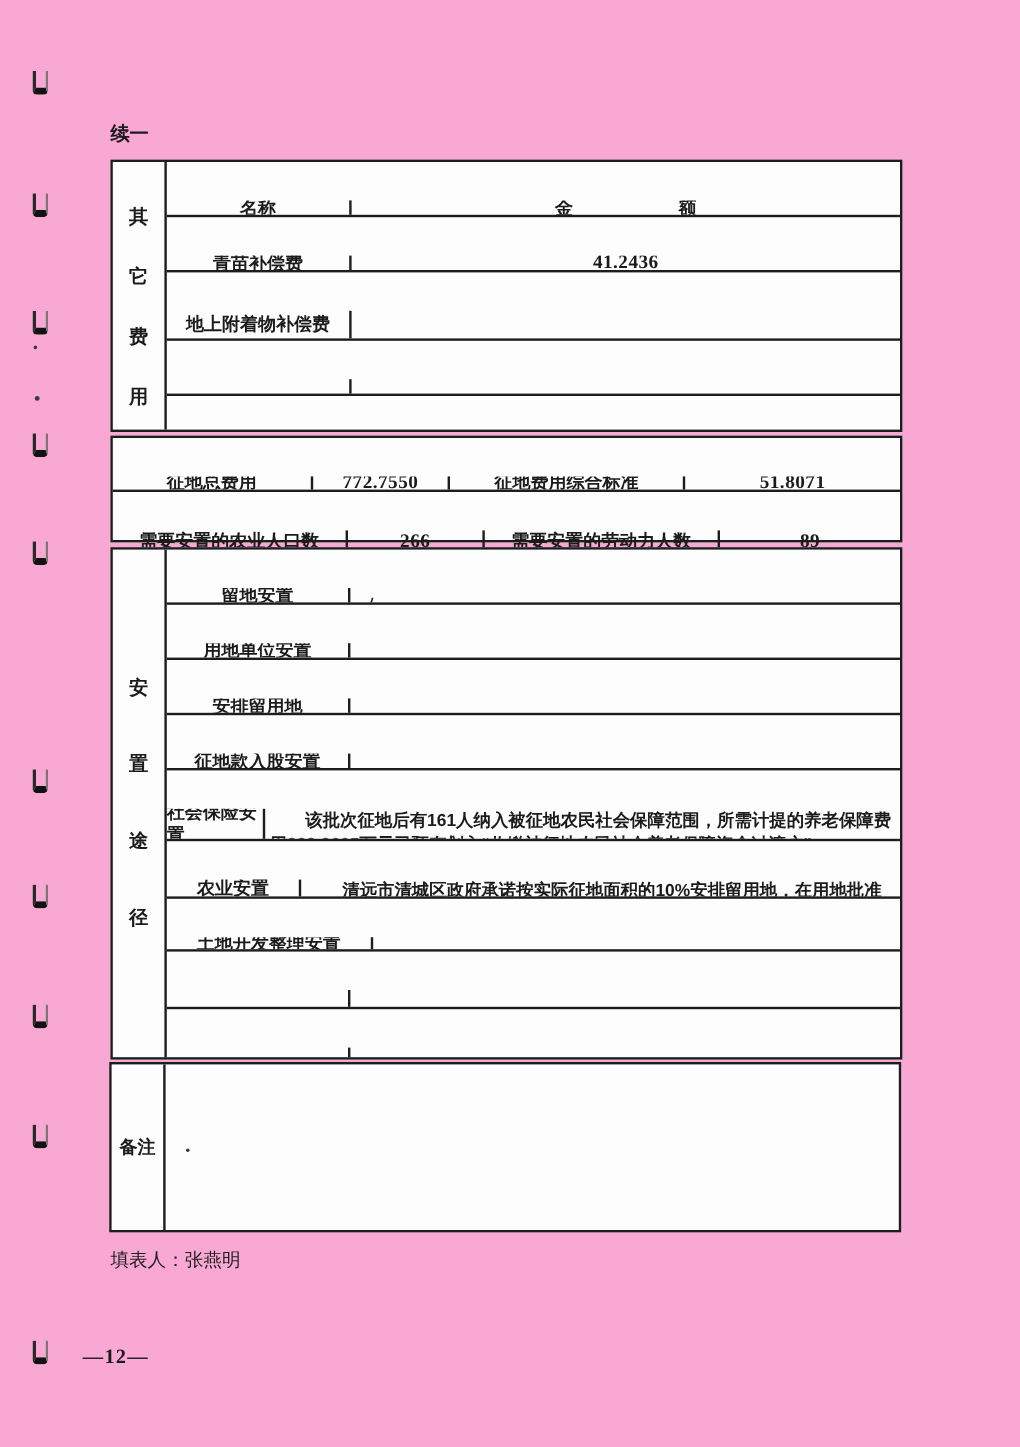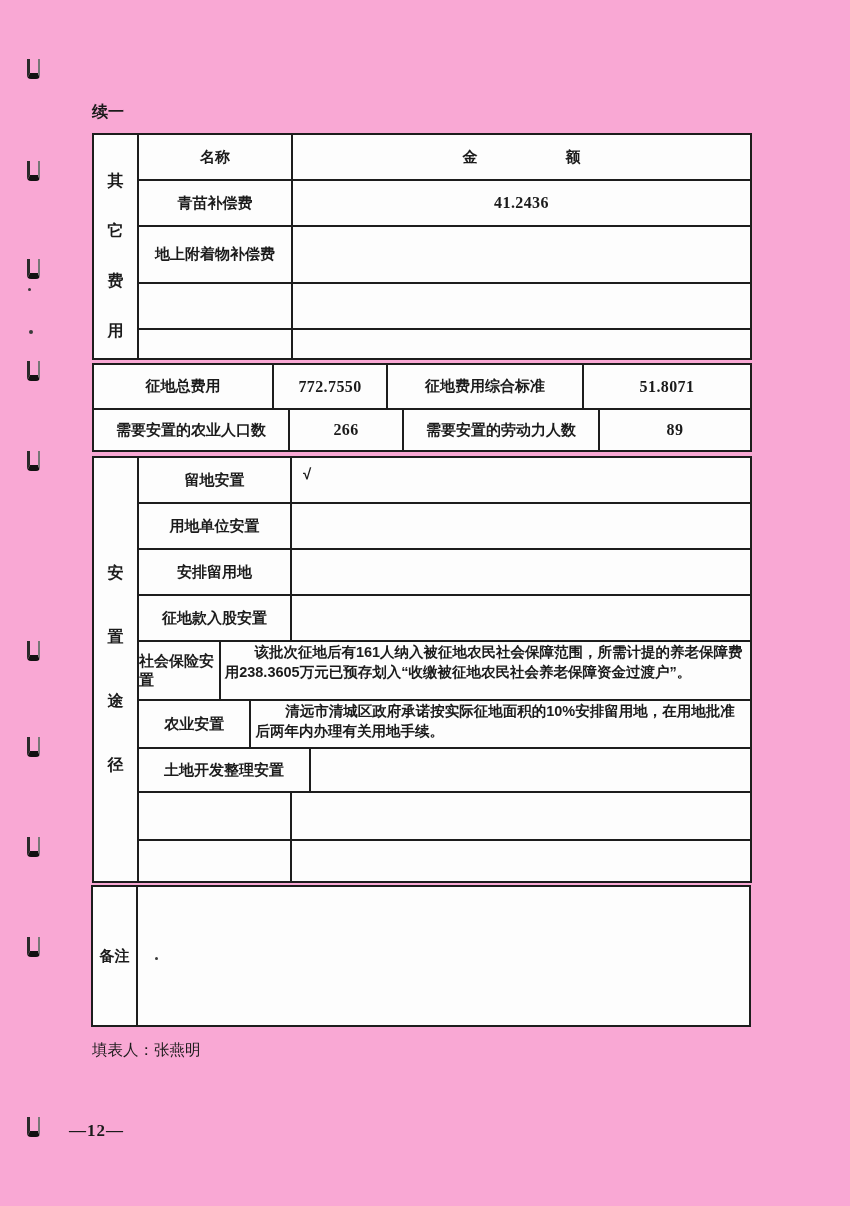--- a/index.html
+++ b/index.html
@@ -25,21 +25,21 @@
     border-right:2px solid #1d1d1d; font-weight:700; font-size:16px; flex:0 0 auto;
   }
   .stub-a { gap:29px; padding-top:20px; }
   .stub-c { gap:43px; }
   .rows { flex:1 1 auto; display:flex; flex-direction:column; }
   .trow { display:flex; flex:0 0 auto; }
   .trow + .trow { border-top:2px solid #1d1d1d; }
   .trow-grow { flex:1 1 auto; }
   .cell {
     display:flex; align-items:center; justify-content:center;
-    font-weight:700; font-size:15px; overflow:hidden;
+    font-weight:700; font-size:15px; overflow:hidden;margin-top:32px;
   }
   .rborder { border-right:2px solid #1d1d1d; }
   .num { font-family:"Liberation Serif","DejaVu Serif",serif; font-size:16px; letter-spacing:.4px; }
   .grow { flex:1 1 auto; }
   .amount-header { gap:88px; }
   .check-cell { justify-content:flex-start; align-items:flex-start; padding:7px 0 0 11px; font-size:15px; }
   .para {
     display:block; text-align:left; padding:1px 6px 0 4px;
     font-size:14.5px; line-height:19.5px; text-indent:2.05em; font-weight:700;
   }
@@ -100,21 +100,21 @@
       <div class="trow trow-grow">
         <div class="cell rborder" style="width:154px"></div>
         <div class="cell grow num"></div>
       </div>
     </div>
   </div>
 
   <div class="block" style="left:92px;top:363px;width:660px;height:89px">
     <div class="rows">
       <div class="trow" style="height:43px">
-        <div class="cell rborder" style="width:180px">征地总费用</div>
+        <div class="cell rborder" style="width:167px">征地总费用</div>
         <div class="cell rborder num" style="width:114px">772.7550</div>
         <div class="cell rborder" style="width:196px">征地费用综合标准</div>
         <div class="cell grow num">51.8071</div>
       </div>
       <div class="trow trow-grow">
         <div class="cell rborder" style="width:196px">需要安置的农业人口数</div>
         <div class="cell rborder num" style="width:114px">266</div>
         <div class="cell rborder" style="width:196px">需要安置的劳动力人数</div>
         <div class="cell grow num">89</div>
       </div>

